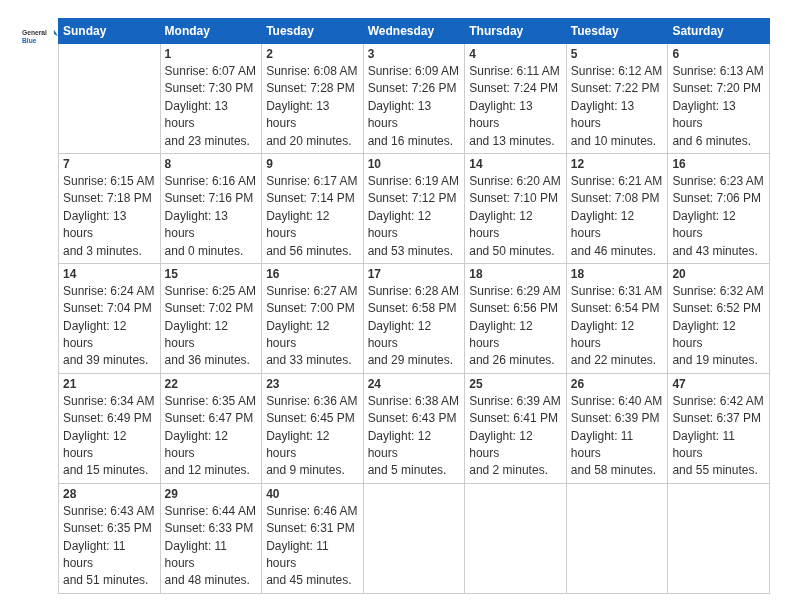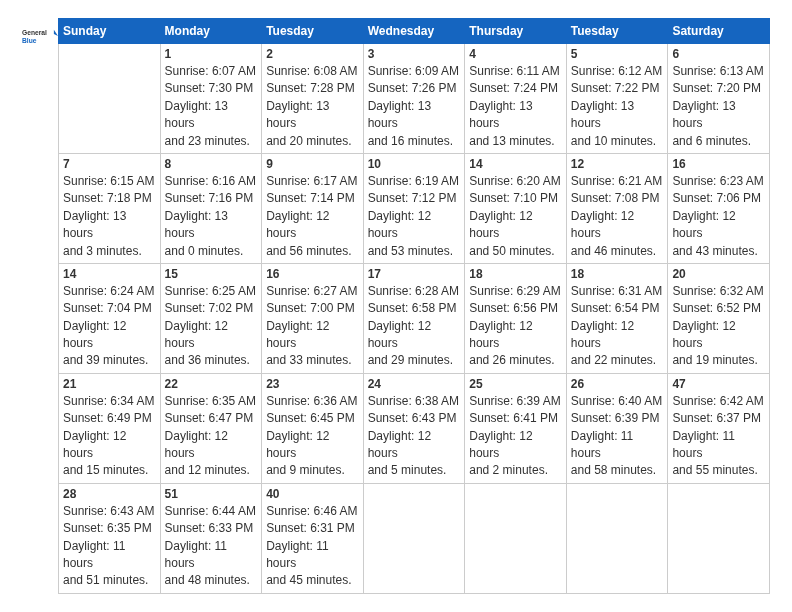--- a/index.html
+++ b/index.html
@@ -228,21 +228,21 @@
             <span class="day-number">47</span>
             <div class="day-info">Sunrise: 6:42 AM<br>Sunset: 6:37 PM<br>Daylight: 11 hours<br>and 55 minutes.</div>
           </td>
         </tr>
         <tr>
           <td>
             <span class="day-number">28</span>
             <div class="day-info">Sunrise: 6:43 AM<br>Sunset: 6:35 PM<br>Daylight: 11 hours<br>and 51 minutes.</div>
           </td>
           <td>
-            <span class="day-number">51</span>
+            <span class="day-number">29</span>
             <div class="day-info">Sunrise: 6:44 AM<br>Sunset: 6:33 PM<br>Daylight: 11 hours<br>and 48 minutes.</div>
           </td>
           <td>
             <span class="day-number">40</span>
             <div class="day-info">Sunrise: 6:46 AM<br>Sunset: 6:31 PM<br>Daylight: 11 hours<br>and 45 minutes.</div>
           </td>
           <td class="empty-cell"></td>
           <td class="empty-cell"></td>
           <td class="empty-cell"></td>
           <td class="empty-cell"></td>

